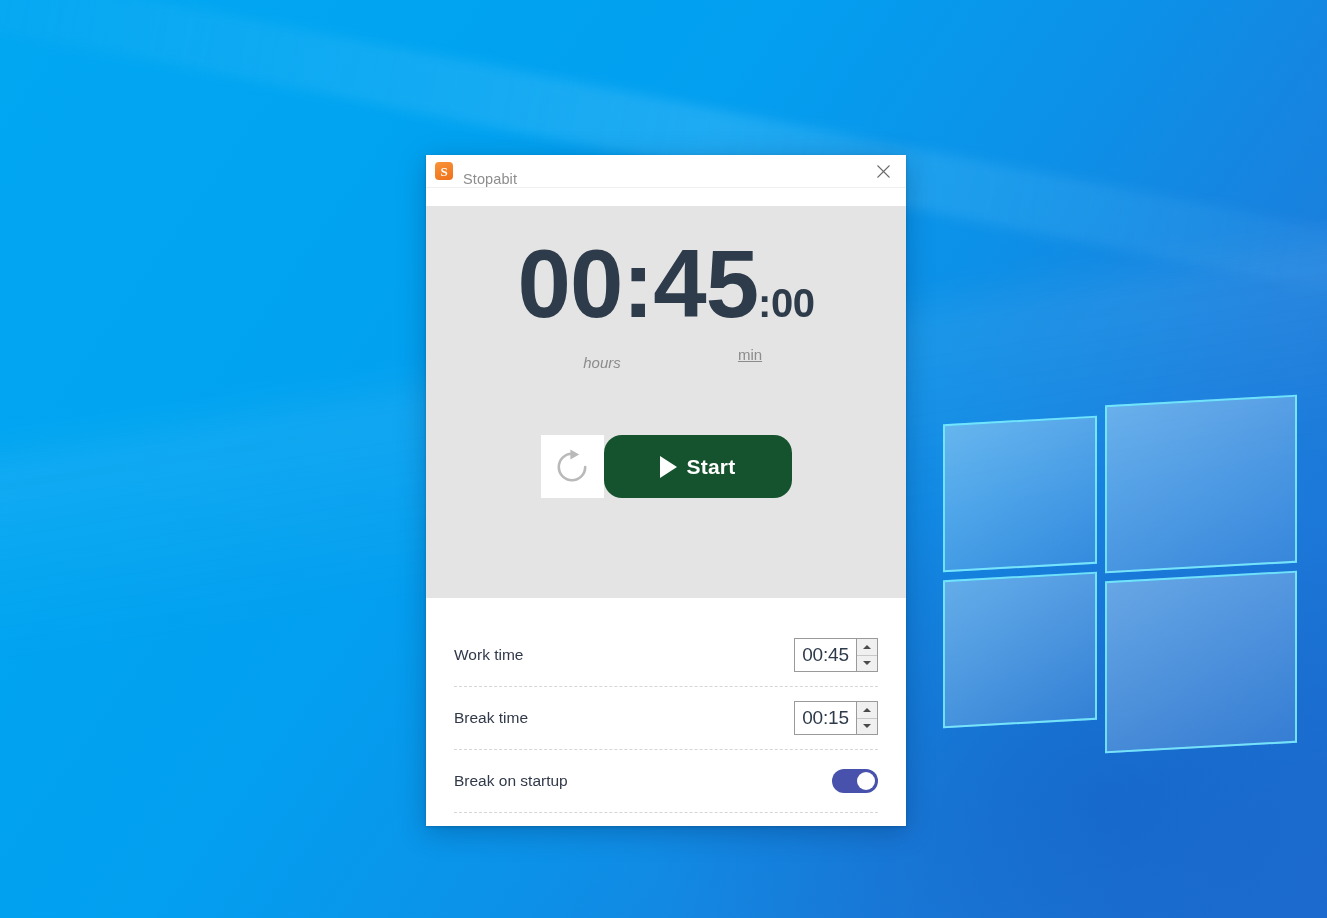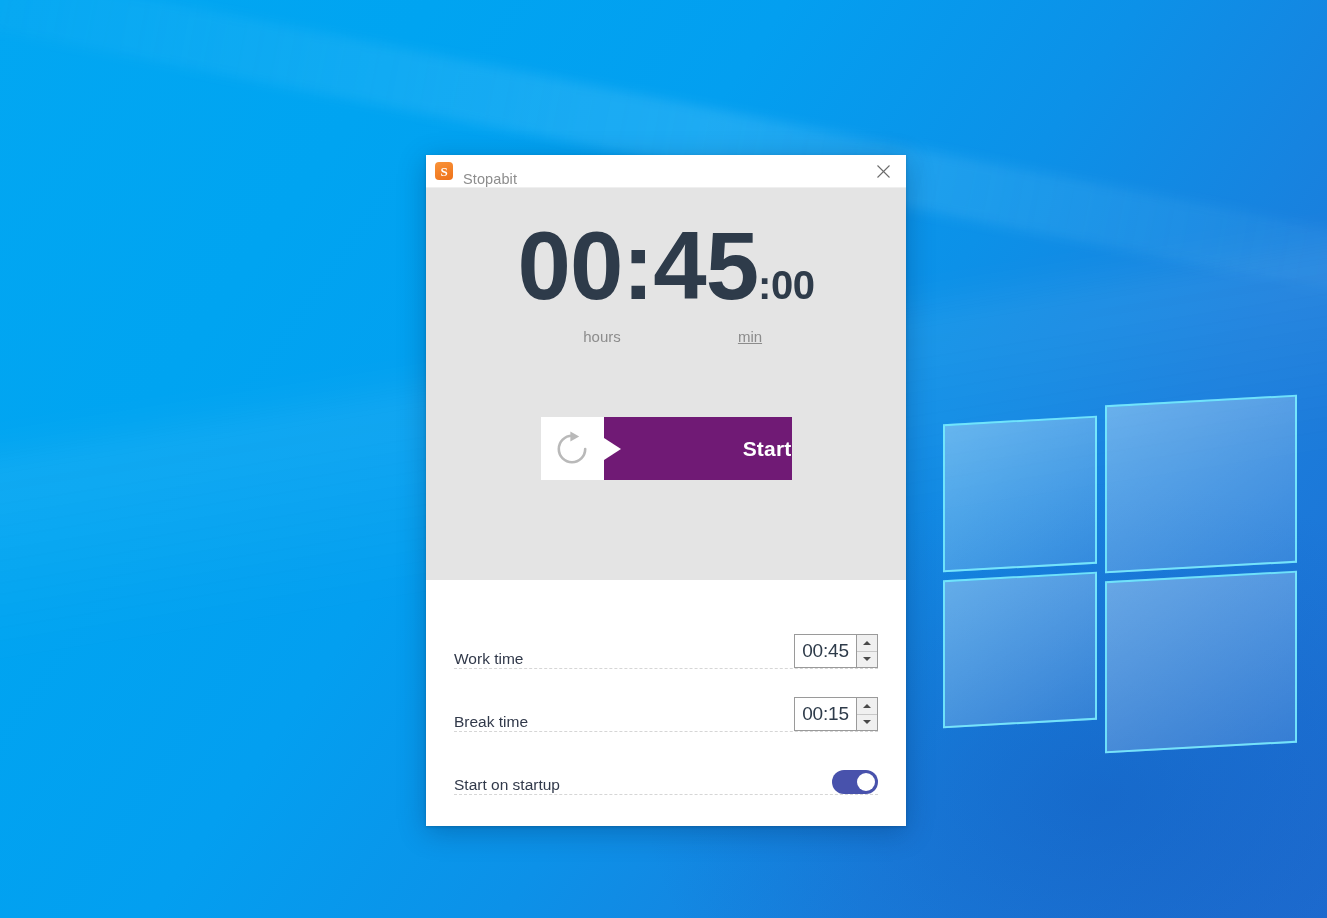--- a/index.html
+++ b/index.html
@@ -124,20 +124,21 @@
     justify-content: center;
     cursor: pointer;
   }
   #close-button svg { display: block; }
 
   
   #timer-panel {
     height: 392px;
     background: #e4e4e4;
     position: relative;
+    margin-top: 18px;
   }
   #timer-display {
     padding-top: 30px;
     text-align: center;
     color: #2e3b4a;
     line-height: 1;
     white-space: nowrap;
   }
   #timer-main {
     font-size: 96px;
@@ -150,21 +151,21 @@
     font-weight: bold;
     letter-spacing: -0.5px;
   }
   #timer-units {
     margin-top: 14px;
     position: relative;
     height: 20px;
     color: #8c8c8c;
     font-size: 15px;
   }
-  #unit-hours { position: absolute; left: 146px; top: 0; width: 60px; text-align: center; }
+  #unit-hours { position: absolute; left: 146px; top: 8px; width: 60px; text-align: center; font-style: italic; }
   #unit-min   { position: absolute; left: 294px; top: 0; width: 60px; text-align: center; text-decoration: underline; }
 
   #controls {
     position: absolute;
     left: 0;
     top: 229px;
     width: 100%;
     display: flex;
     justify-content: center;
     align-items: center;
@@ -173,28 +174,29 @@
     width: 63px; height: 63px;
     background: #ffffff;
     display: flex;
     align-items: center;
     justify-content: center;
     cursor: pointer;
     flex: none;
   }
   #start-button {
     width: 188px; height: 63px;
-    background: #701a75;
+    background: #14532d;
     color: #ffffff;
     display: flex;
     align-items: center;
-    justify-content: space-between;
+    justify-content: center;
     cursor: pointer;
     flex: none;
     gap: 10px;
+    border-radius: 18px;
   }
   #start-play-icon {
     width: 0; height: 0;
     border-left: 17px solid #ffffff;
     border-top: 11px solid transparent;
     border-bottom: 11px solid transparent;
   }
   #start-label {
     font-size: 21px;
     font-weight: bold;
@@ -202,21 +204,21 @@
   }
 
   
   #settings-panel {
     background: #ffffff;
     padding: 26px 28px 0 28px;
   }
   .setting-row {
     height: 63px;
     display: flex;
-    align-items: flex-end;
+    align-items: center;
     justify-content: space-between;
     border-bottom: 1px dashed #d6d6d6;
   }
   .setting-label {
     font-size: 15.5px;
     color: #31394a;
   }
 
   
   .spinner {
@@ -374,21 +376,21 @@
             </div>
             <div class="spinner-btn down">
               <span class="arrow-down"></span>
             </div>
           </div>
         </div>
       </div>
 
 
       <div class="setting-row">
-        <span class="setting-label">Start on startup</span>
+        <span class="setting-label">Break on startup</span>
         <div class="toggle on">
           <span class="knob"></span>
         </div>
       </div>
 
     </div>
   </div>
 </div>
 
 </body></html>

